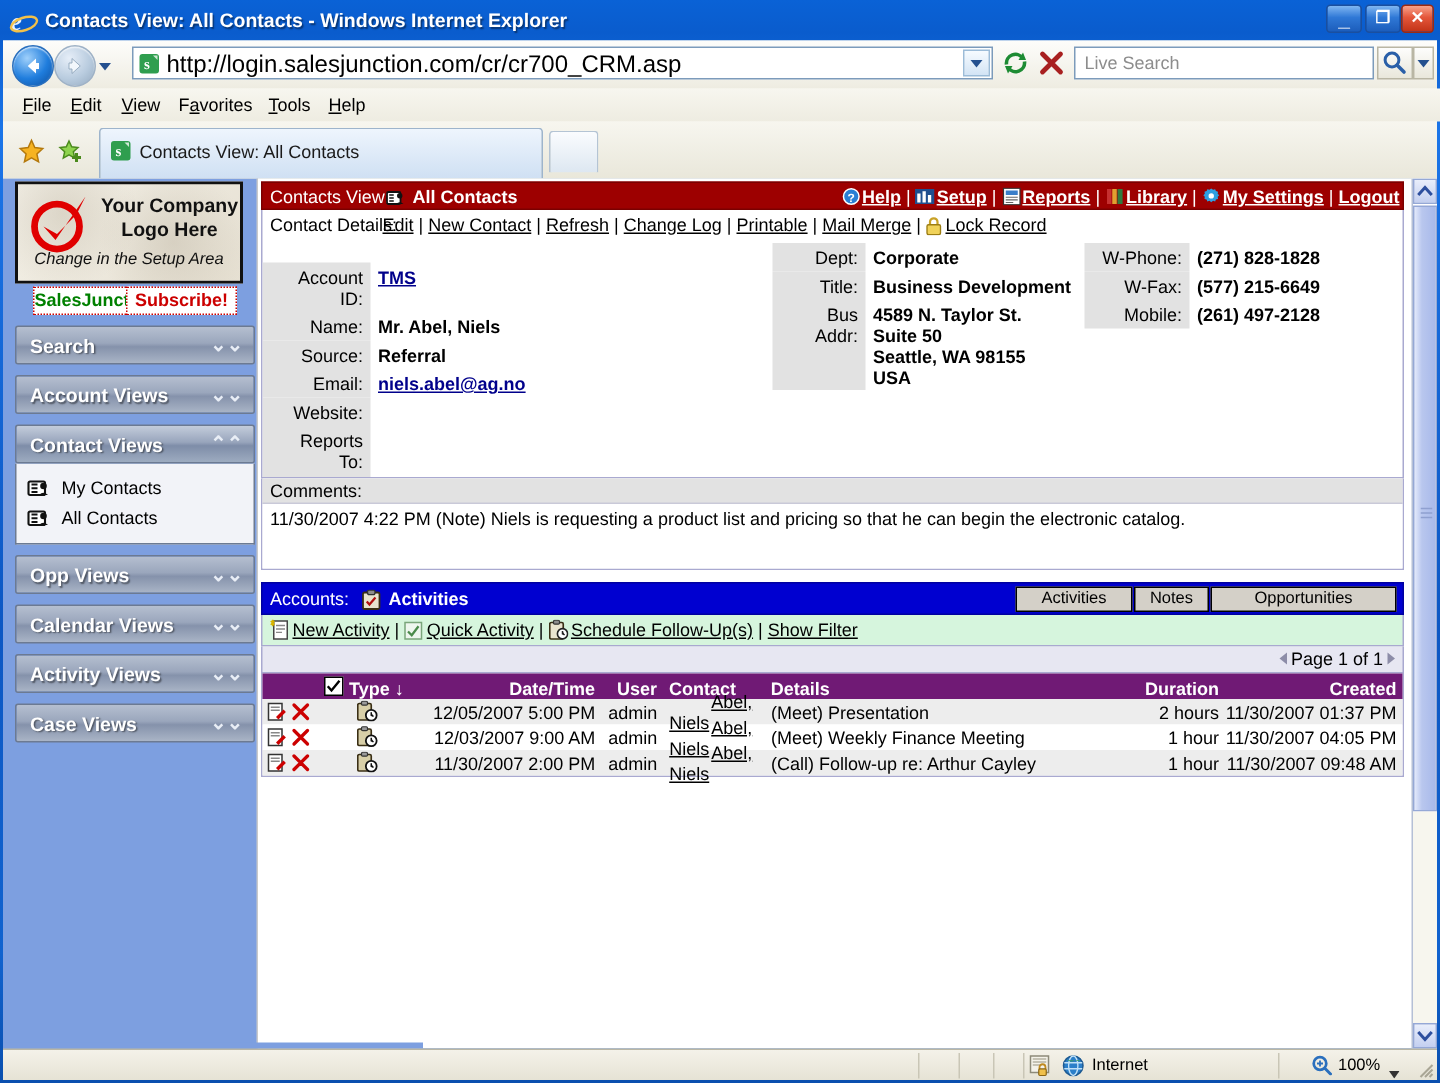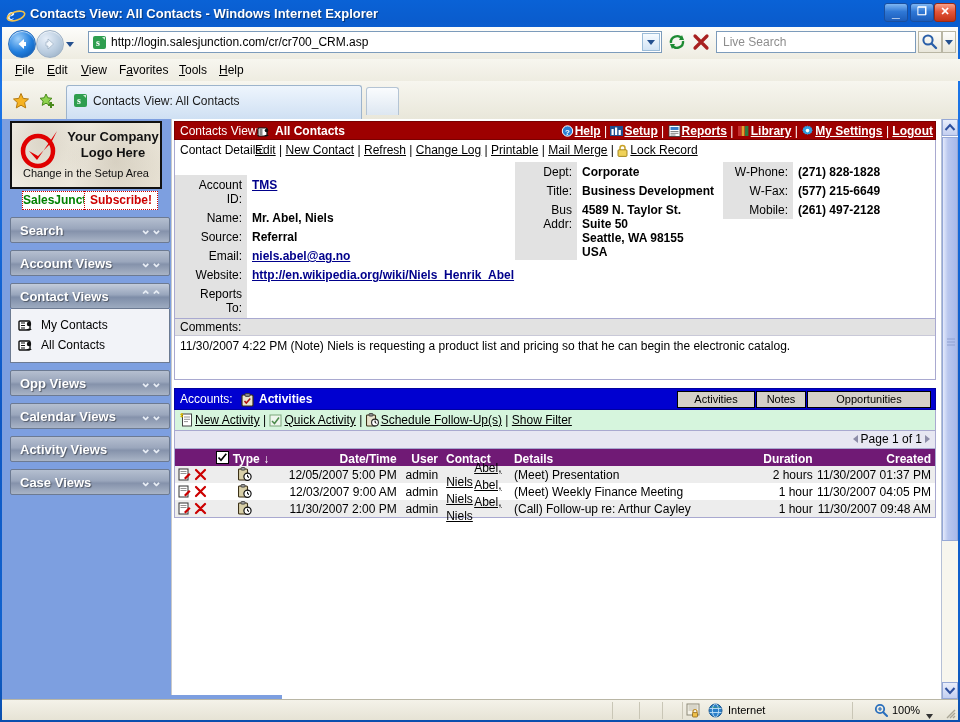--- a/index.html
+++ b/index.html
@@ -40,21 +40,21 @@
   .navarrow{position:absolute;top:3px;width:26px;height:26px;border-radius:50%;}
   #nav-back{left:6px;background:radial-gradient(circle at 35% 30%,#9fd0fb,#1f7ddd 55%,#0d4e9e);
      border:1px solid #2a6fbd;box-shadow:inset 0 1px 1px rgba(255,255,255,.7);}
   #nav-fwd{left:34px;background:radial-gradient(circle at 35% 30%,#e6eef8,#b9ccdf 55%,#93a9bf);
      border:1px solid #9fb2c6;box-shadow:inset 0 1px 1px rgba(255,255,255,.7);}
   .navarrow svg{position:absolute;left:5px;top:5px;}
   #nav-dropdown{position:absolute;left:63px;top:11px;width:10px;height:10px;}
   #addrbox{position:absolute;left:86px;top:4px;width:574px;height:22px;background:#fff;
      border:1px solid #7c9bbb;box-sizing:border-box;}
   #addr-favicon{position:absolute;left:3px;top:3px;width:15px;height:15px;}
-  #addr-text{position:absolute;left:22px;top:3px;font-size:12px;color:#000;white-space:nowrap;}
+  #addr-text{position:absolute;left:22px;top:3px;font-size:16px;color:#000;white-space:nowrap;}
   #addr-caret{position:absolute;right:1px;top:1px;width:18px;height:18px;
      background:linear-gradient(to bottom,#f6fbff,#d3e4f5);border:1px solid #9cbcd8;box-sizing:border-box;}
   .tbtn{position:absolute;top:4px;width:22px;height:22px;box-sizing:border-box;}
   #btn-refresh{left:664px;}
   #btn-stop{left:688px;}
   #searchbox{position:absolute;left:714px;top:4px;width:200px;height:22px;background:#fff;
      border:1px solid #7c9bbb;box-sizing:border-box;}
   #search-placeholder{position:absolute;left:6px;top:3px;color:#8d8d8d;font-size:12px;}
   #btn-searchgo{position:absolute;left:916px;top:4px;width:24px;height:22px;
      background:linear-gradient(to bottom,#fdfdfc,#e9e7db);border:1px solid #b9b6a4;box-sizing:border-box;}
@@ -91,21 +91,21 @@
   #logo-box{position:relative;width:152px;height:68px;background:#efeadf;
      border:2px solid #111;box-sizing:border-box;}
   #logo-tex{position:absolute;left:0;top:0;width:100%;height:100%;
      background:
        radial-gradient(circle at 20% 30%,rgba(180,170,150,.35),transparent 40%),
        radial-gradient(circle at 70% 60%,rgba(170,160,140,.3),transparent 45%),
        linear-gradient(135deg,#f4f1e8,#e6e0d2);}
   #logo-check{position:absolute;left:4px;top:3px;width:48px;height:48px;}
   #logo-l1{position:absolute;left:52px;top:6px;width:98px;text-align:center;font-size:13px;font-weight:bold;color:#111;}
   #logo-l2{position:absolute;left:52px;top:22px;width:98px;text-align:center;font-size:13px;font-weight:bold;color:#111;}
-  #logo-l3{position:absolute;left:0;top:44px;width:148px;text-align:center;font-size:11px;color:#111;}
+  #logo-l3{position:absolute;left:0;top:44px;width:148px;text-align:center;font-size:11px;color:#111;font-style:italic;}
   #brandrow{position:relative;margin:2px 0 0 12px;width:136px;height:19px;}
   .brandbtn{position:absolute;top:0;height:19px;background:#fff;border:1px dotted #c00;
      box-sizing:border-box;font-size:12px;font-weight:bold;line-height:17px;text-align:center;}
   #brand-left{left:0;width:80px;color:#008000;}
   #brand-right{left:62px;width:74px;color:#c00;}
   .panelhdr{position:relative;margin-top:7px;width:160px;height:26px;
      background:linear-gradient(to bottom,#b5bfd0 0%,#9aa6bc 45%,#8592ab 55%,#a9b4c6 100%);
      border:1px solid #6c7a92;box-sizing:border-box;border-radius:2px;cursor:pointer;}
   .panelhdr.open{background:linear-gradient(to bottom,#c3ccdb 0%,#98a5bc 45%,#7e8da8 55%,#9dabc0 100%);}
   .panelhdr span.t{position:absolute;left:9px;top:5px;font-size:13px;font-weight:bold;color:#fff;
@@ -579,21 +579,20 @@
               <div class="dt-row">
                 <div class="dlabel">Source:</div>
                 <div class="dval">Referral</div>
               </div>
               <div class="dt-row">
                 <div class="dlabel">Email:</div>
                 <div class="dval"><a>niels.abel@ag.no</a></div>
               </div>
               <div class="dt-row">
                 <div class="dlabel">Website:</div>
-                <div class="dval"><a>http://en.wikipedia.org/wiki/Niels_Henrik_Abel</a></div>
               </div>
               <div class="dt-row">
                 <div class="dlabel" style="height:34px">Reports To:</div>
                 <div class="dval"></div>
               </div>
             </div>
 
             <div class="grpB">
               <div class="dt-row">
                 <div class="dlabel">Dept:</div>

